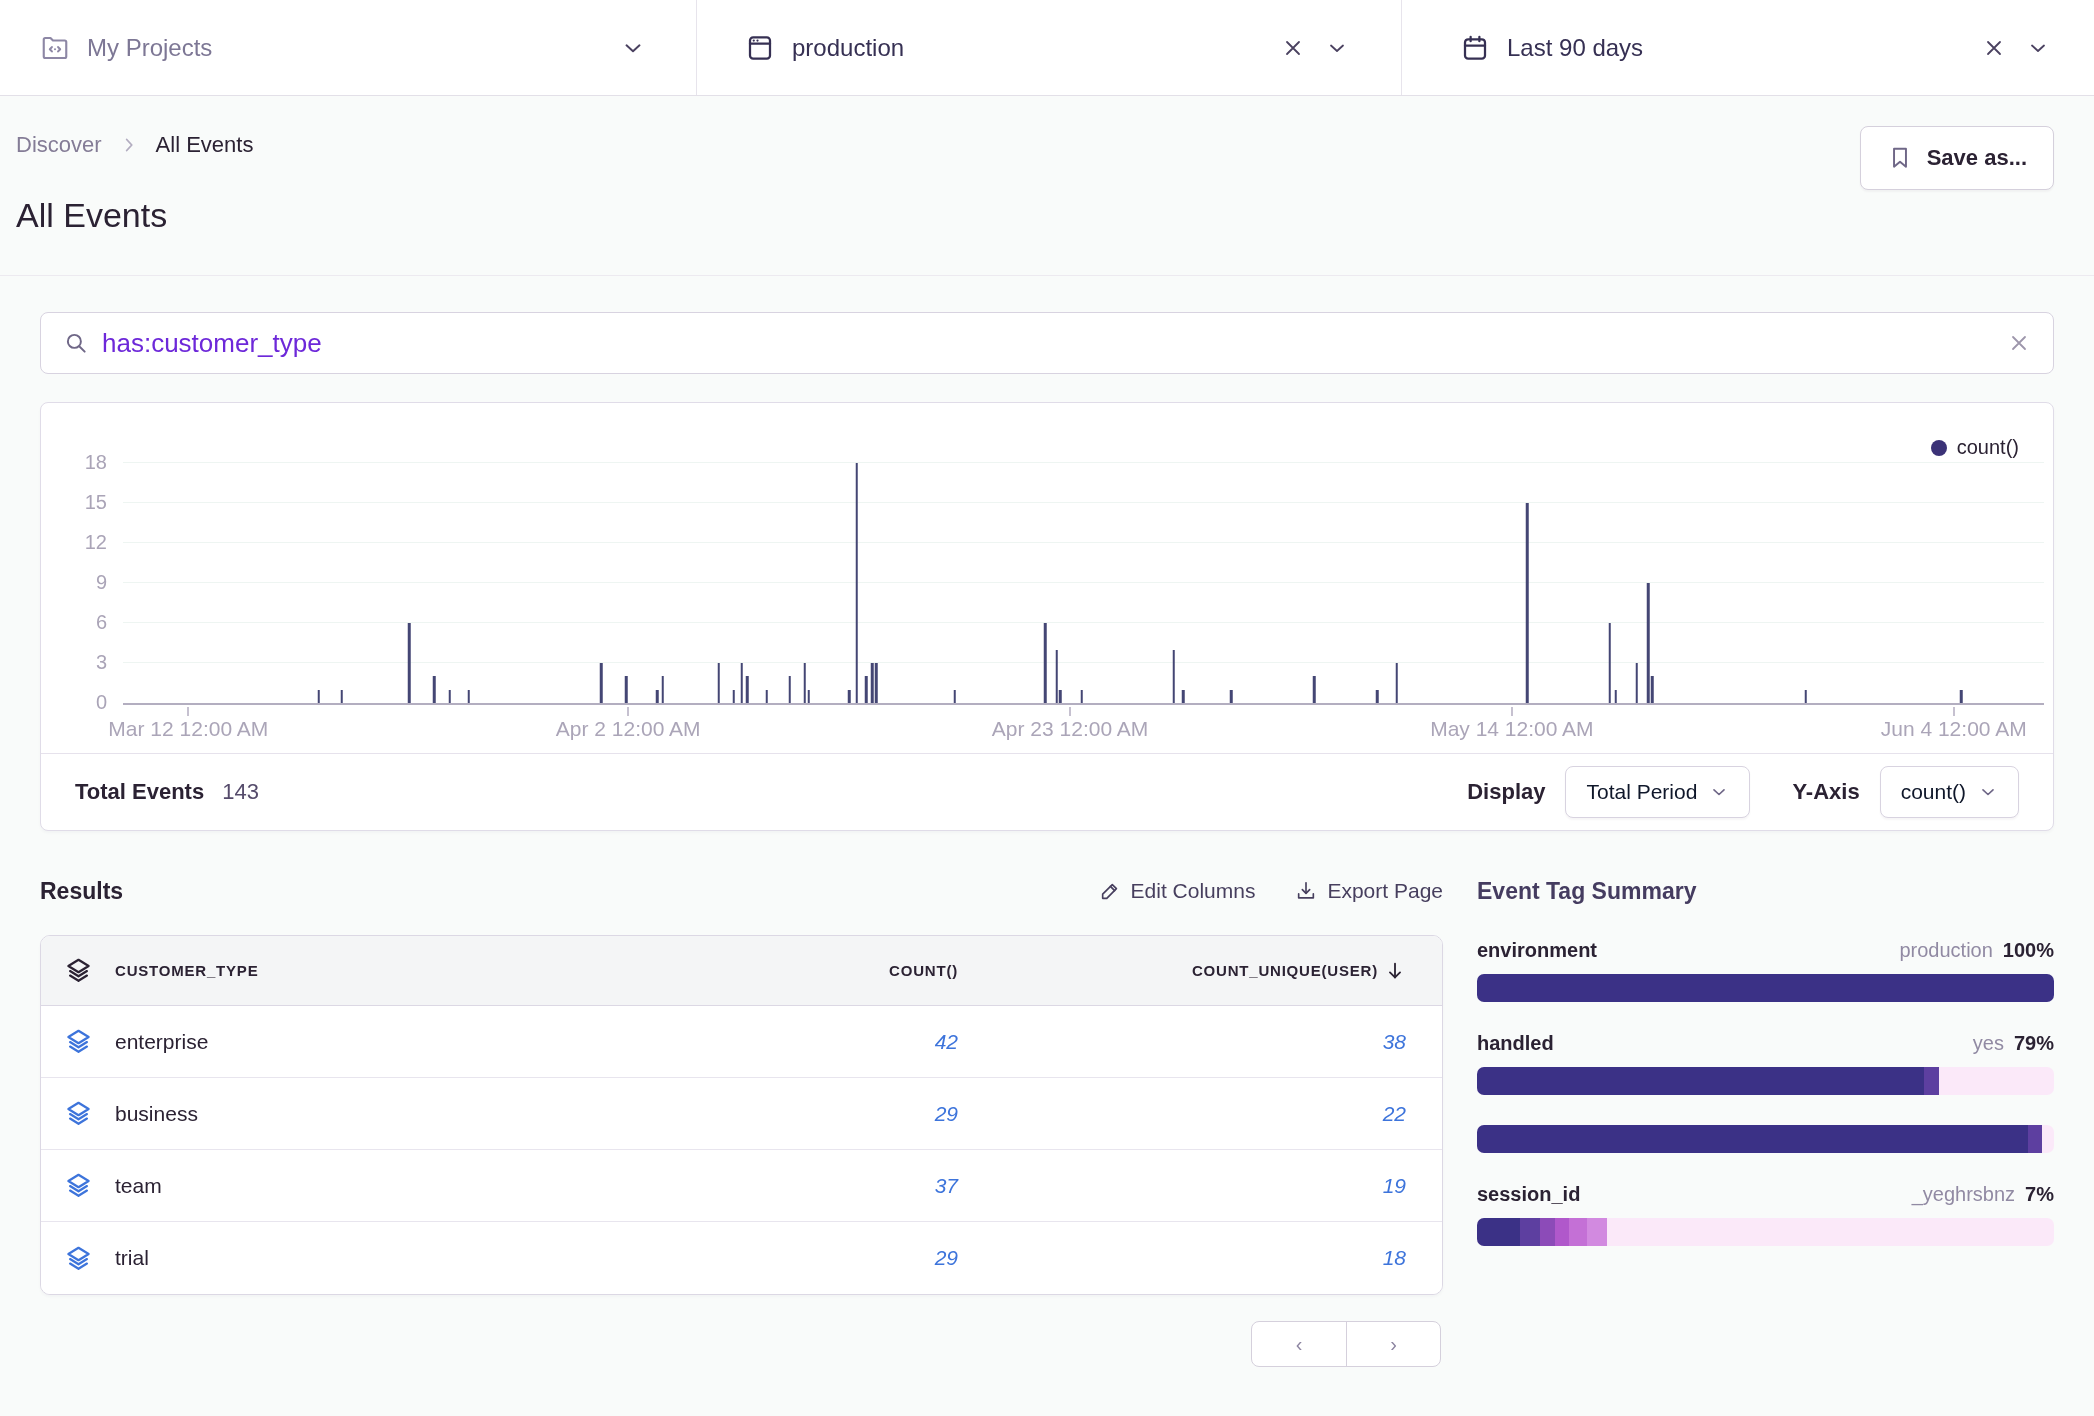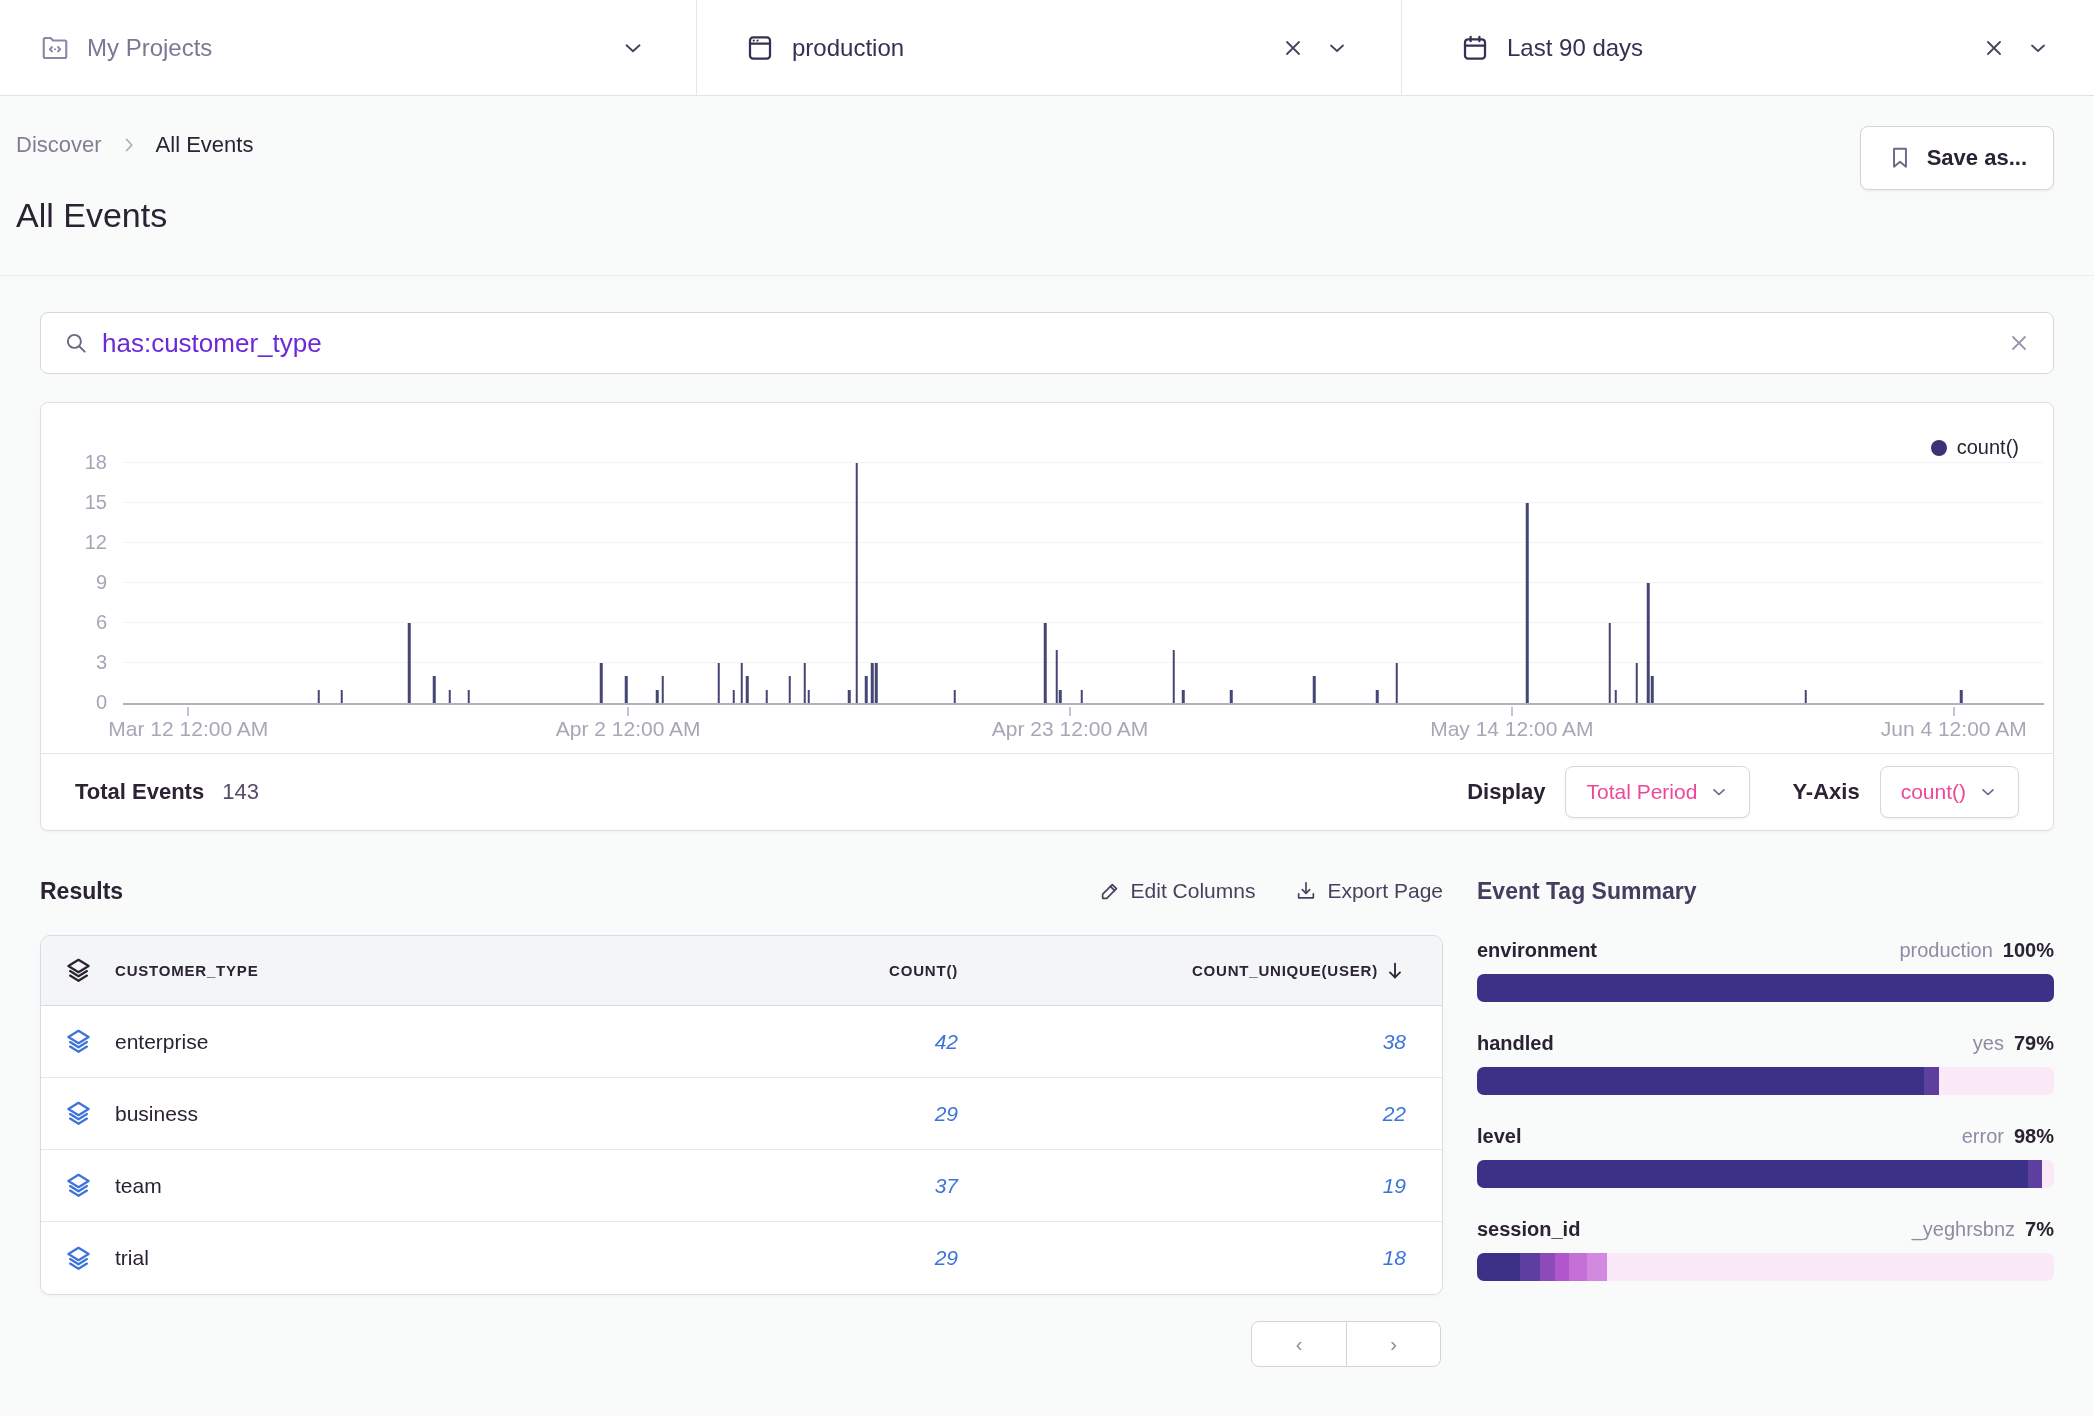--- a/index.html
+++ b/index.html
@@ -69,21 +69,21 @@
   .chart-footer {
     border-top:1px solid #e6e2ec; height:77px; display:flex; align-items:center; padding:0 34px;
   }
   .total-label { font-size:22px; font-weight:700; color:#2b2233; }
   .total-value { font-size:22px; color:#554b6b; margin-left:18px; }
   .cf-spacer { flex:1 1 auto; }
   .cf-label { font-size:22px; font-weight:700; color:#2b2233; margin-right:20px; }
   .cf-select {
     background:#fff; border:1px solid #d8d3e0; border-radius:8px; height:52px;
     display:flex; align-items:center; gap:12px; padding:0 20px; font-size:21px;
-    color:#ec4899; cursor:pointer; box-shadow:0 2px 2px rgba(43,34,51,0.04);
+    color:#0f172a; cursor:pointer; box-shadow:0 2px 2px rgba(43,34,51,0.04);
   }
   .cf-gap { width:42px; }
   
   .bottom { display:flex; gap:34px; margin-top:42px; }
   .left-col { flex:0 0 1403px; }
   .right-col { flex:1 1 auto; }
   .results-row { display:flex; align-items:center; height:36px; }
   .results-title { font-size:23px; font-weight:700; color:#2b2233; }
   .r-spacer { flex:1 1 auto; }
   .r-action { display:flex; align-items:center; gap:10px; font-size:21px; color:#473f5e; cursor:pointer; margin-left:40px; }
@@ -438,26 +438,20 @@
               <span class="tag-spacer"></span>
               <span class="tag-topvalue">yes</span>
               <span class="tag-pct">79%</span>
             </div>
             <div class="tag-bar" style="background:#fbe9f9">
               <span class="tag-seg" style="width:77.5%;background:#3b3186"></span>
               <span class="tag-seg" style="width:2.5%;background:#5d3fa0"></span>
             </div>
           </div>
           <div class="tag-block">
-            <div class="tag-head">
-              <span class="tag-name">level</span>
-              <span class="tag-spacer"></span>
-              <span class="tag-topvalue">error</span>
-              <span class="tag-pct">98%</span>
-            </div>
             <div class="tag-bar" style="background:#fbe9f9">
               <span class="tag-seg" style="width:95.5%;background:#3b3186"></span>
               <span class="tag-seg" style="width:2.5%;background:#5d3fa0"></span>
             </div>
           </div>
           <div class="tag-block">
             <div class="tag-head">
               <span class="tag-name">session_id</span>
               <span class="tag-spacer"></span>
               <span class="tag-topvalue">_yeghrsbnz</span>

